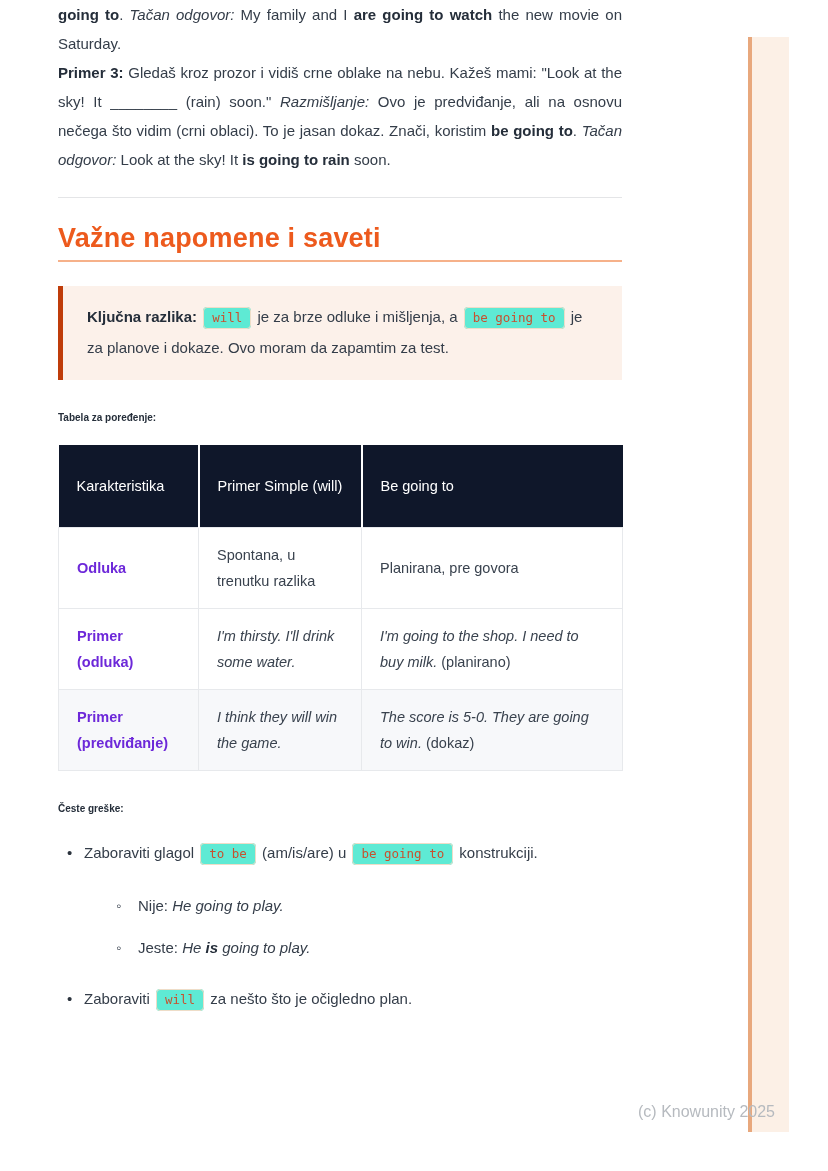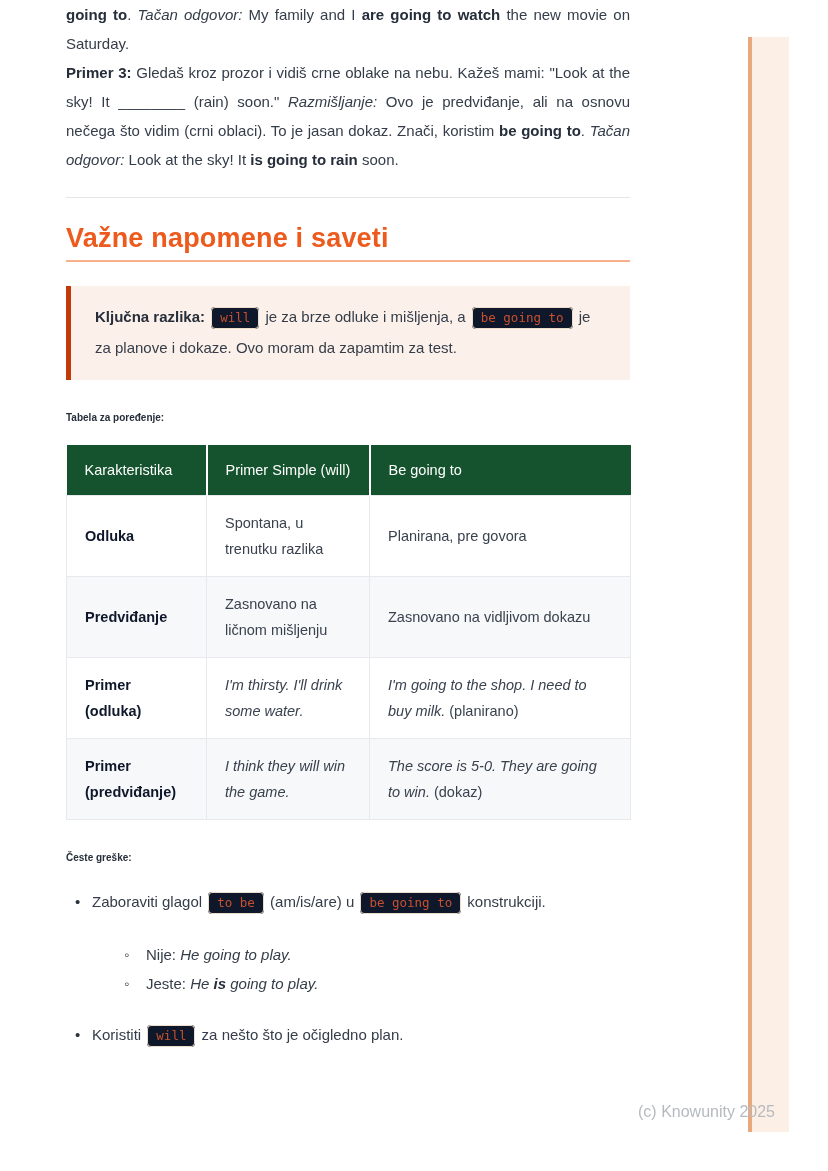--- a/index.html
+++ b/index.html
@@ -1,67 +1,67 @@
 <!DOCTYPE html>
 <html><head>
 <meta charset="utf-8">
 <style>
   html,body{margin:0;padding:0;}
   body{
     width:828px;height:1171px;background:#ffffff;position:relative;
     font-family:"Liberation Sans", sans-serif;color:#343d49;overflow:hidden;
   }
-  .content{position:absolute;left:66px;top:0;width:564px;}
+  .content{position:absolute;left:58px;top:0;width:564px;}
   p.body-text{
     font-size:15px;line-height:29px;text-align:justify;margin:0;
   }
   .p1{margin-top:37px;}
   .p2{margin-top:25px;}
   b,strong{color:#252e3a;}
   .it{font-style:italic;}
   .divider{border:none;border-top:1px solid #e4e5e7;margin:23px 0 0 0;height:0;}
   h1.section-title{
     margin:25px 0 0 0;font-size:27px;font-weight:bold;color:#ed5a1d;
     padding-bottom:6px;border-bottom:2px solid #f6b18a;letter-spacing:0.2px;
   }
   .callout{
     margin-top:24px;background:#fcf1ea;border-left:5px solid #bf3c0a;
     padding:16px 24px 17px 24px;font-size:15px;line-height:30px;box-sizing:border-box;
   }
   .code-chip{
     font-family:"DejaVu Sans Mono", monospace;font-size:12.5px;color:#c7512f;
-    background:#0f172a;border:1px solid #eeddc8;border-radius:4px;
+    background:#5eead4;border:1px solid #eeddc8;border-radius:4px;
     padding:2px 8px 3px 8px;white-space:nowrap;margin:0 2px;text-align:center;
   }
   .bold-label{font-size:10px;font-weight:bold;color:#252e3a;margin:32px 0 0 0;}
   table.compare{
     margin-top:22px;border-collapse:collapse;width:564px;table-layout:fixed;
     font-size:14.5px;
   }
   table.compare col.c1{width:140px;}
   table.compare col.c2{width:163px;}
   table.compare col.c3{width:261px;}
   table.compare th{
-    background:#14532d;color:#ffffff;font-weight:500;text-align:left;
-    padding:12px 18px;line-height:26px;vertical-align:middle;
+    background:#0f172a;color:#ffffff;font-weight:500;text-align:left;
+    padding:28px 18px;line-height:26px;vertical-align:middle;
     border-right:2px solid #ffffff;
   }
   table.compare th:last-child{border-right:none;}
   table.compare td{
     border:1px solid #e7e9ec;padding:14px 18px;line-height:26px;vertical-align:middle;
     color:#39424e;
   }
   table.compare tr.alt td{background:#f7f8fa;}
-  table.compare td.rowlabel{font-weight:bold;color:#0f172a;}
+  table.compare td.rowlabel{font-weight:bold;color:#6d28d9;}
   ul.mistakes{list-style:none;margin:24px 0 0 0;padding:0;font-size:15px;line-height:29px;}
   li.l1{position:relative;padding-left:26px;margin-top:0;}
   li.l1 + li.l1{margin-top:22px;}
   li.l1::before{content:"•";position:absolute;left:9px;top:0;color:#2b333d;}
   ul.sub{list-style:none;margin:9px 0 0 0;padding:0;}
-  li.l2{position:relative;padding-left:22px;margin-left:32px;}
+  li.l2{position:relative;padding-left:22px;margin-left:32px;margin-top:13px;}
   li.l2:first-child{margin-top:23px;}
   li.l2::before{content:"◦";position:absolute;left:0;top:0;color:#3a434f;}
   .side-strip{
     position:absolute;left:748px;top:37px;width:41px;height:1095px;
     background:#fcf0e6;border-left:4px solid #e8a87d;box-sizing:border-box;z-index:1;
   }
   .footer-copyright{
     position:absolute;top:1103px;right:53px;font-size:16px;color:#b6babf;z-index:3;
   }
 </style>
@@ -96,25 +96,20 @@
         <th>Primer Simple (will)</th>
         <th>Be going to</th>
       </tr>
     </thead>
     <tbody>
       <tr>
         <td class="rowlabel">Odluka</td>
         <td>Spontana, u trenutku razlika</td>
         <td>Planirana, pre govora</td>
       </tr>
-      <tr class="alt">
-        <td class="rowlabel">Predviđanje</td>
-        <td>Zasnovano na ličnom mišljenju</td>
-        <td>Zasnovano na vidljivom dokazu</td>
-      </tr>
       <tr>
         <td class="rowlabel">Primer (odluka)</td>
         <td><span class="it">I'm thirsty. I'll drink some water.</span></td>
         <td><span class="it">I'm going to the shop. I need to buy milk.</span><span> (planirano)</span></td>
       </tr>
       <tr class="alt">
         <td class="rowlabel">Primer (predviđanje)</td>
         <td><span class="it">I think they will win the game.</span></td>
         <td><span class="it">The score is 5-0. They are going to win.</span><span> (dokaz)</span></td>
       </tr>
@@ -125,19 +120,19 @@
 
   <ul class="mistakes">
     <li class="l1">
       <span>Zaboraviti glagol </span><span class="code-chip">to be</span><span> (am/is/are) u </span><span class="code-chip">be going to</span><span> konstrukciji.</span>
       <ul class="sub">
         <li class="l2"><span>Nije: </span><span class="it">He going to play.</span></li>
         <li class="l2"><span>Jeste: </span><span class="it">He </span><b class="it">is</b><span class="it"> going to play.</span></li>
       </ul>
     </li>
     <li class="l1">
-      <span>Koristiti </span><span class="code-chip">will</span><span> za nešto što je očigledno plan.</span>
+      <span>Zaboraviti </span><span class="code-chip">will</span><span> za nešto što je očigledno plan.</span>
     </li>
   </ul>
 
 </div>
 
 <div class="footer-copyright">(c) Knowunity 2025</div>
 
 </body></html>

